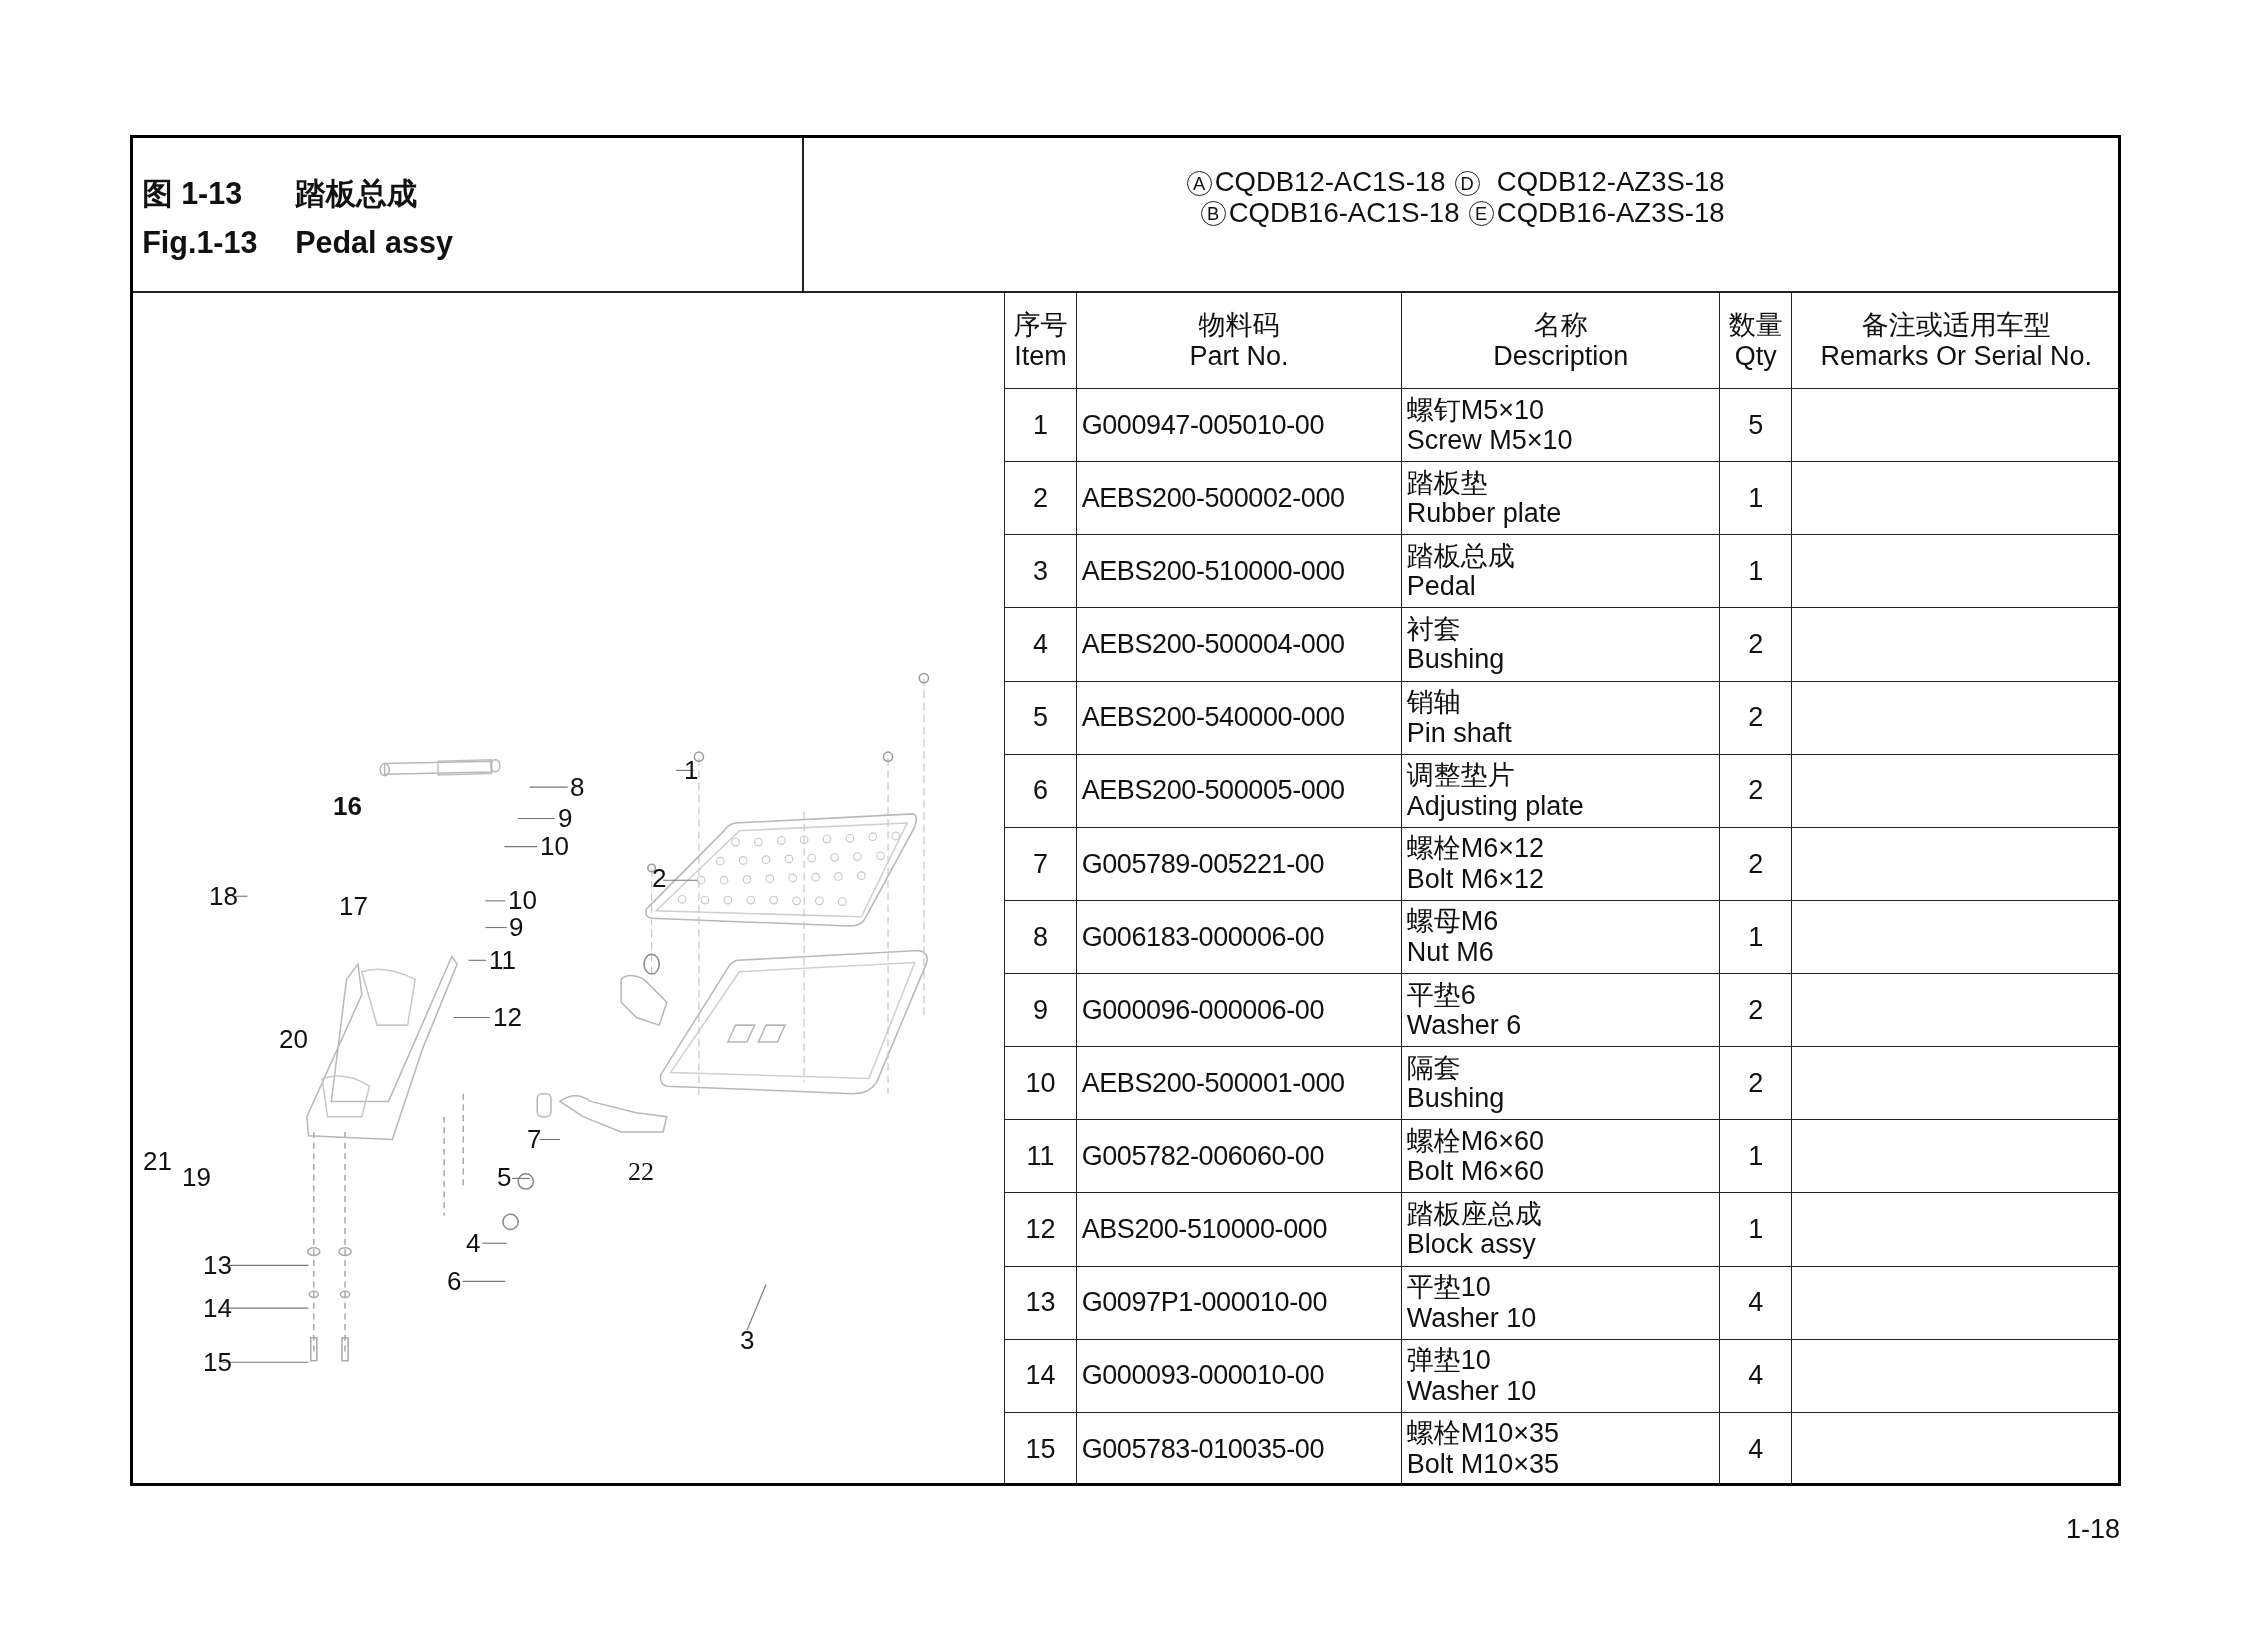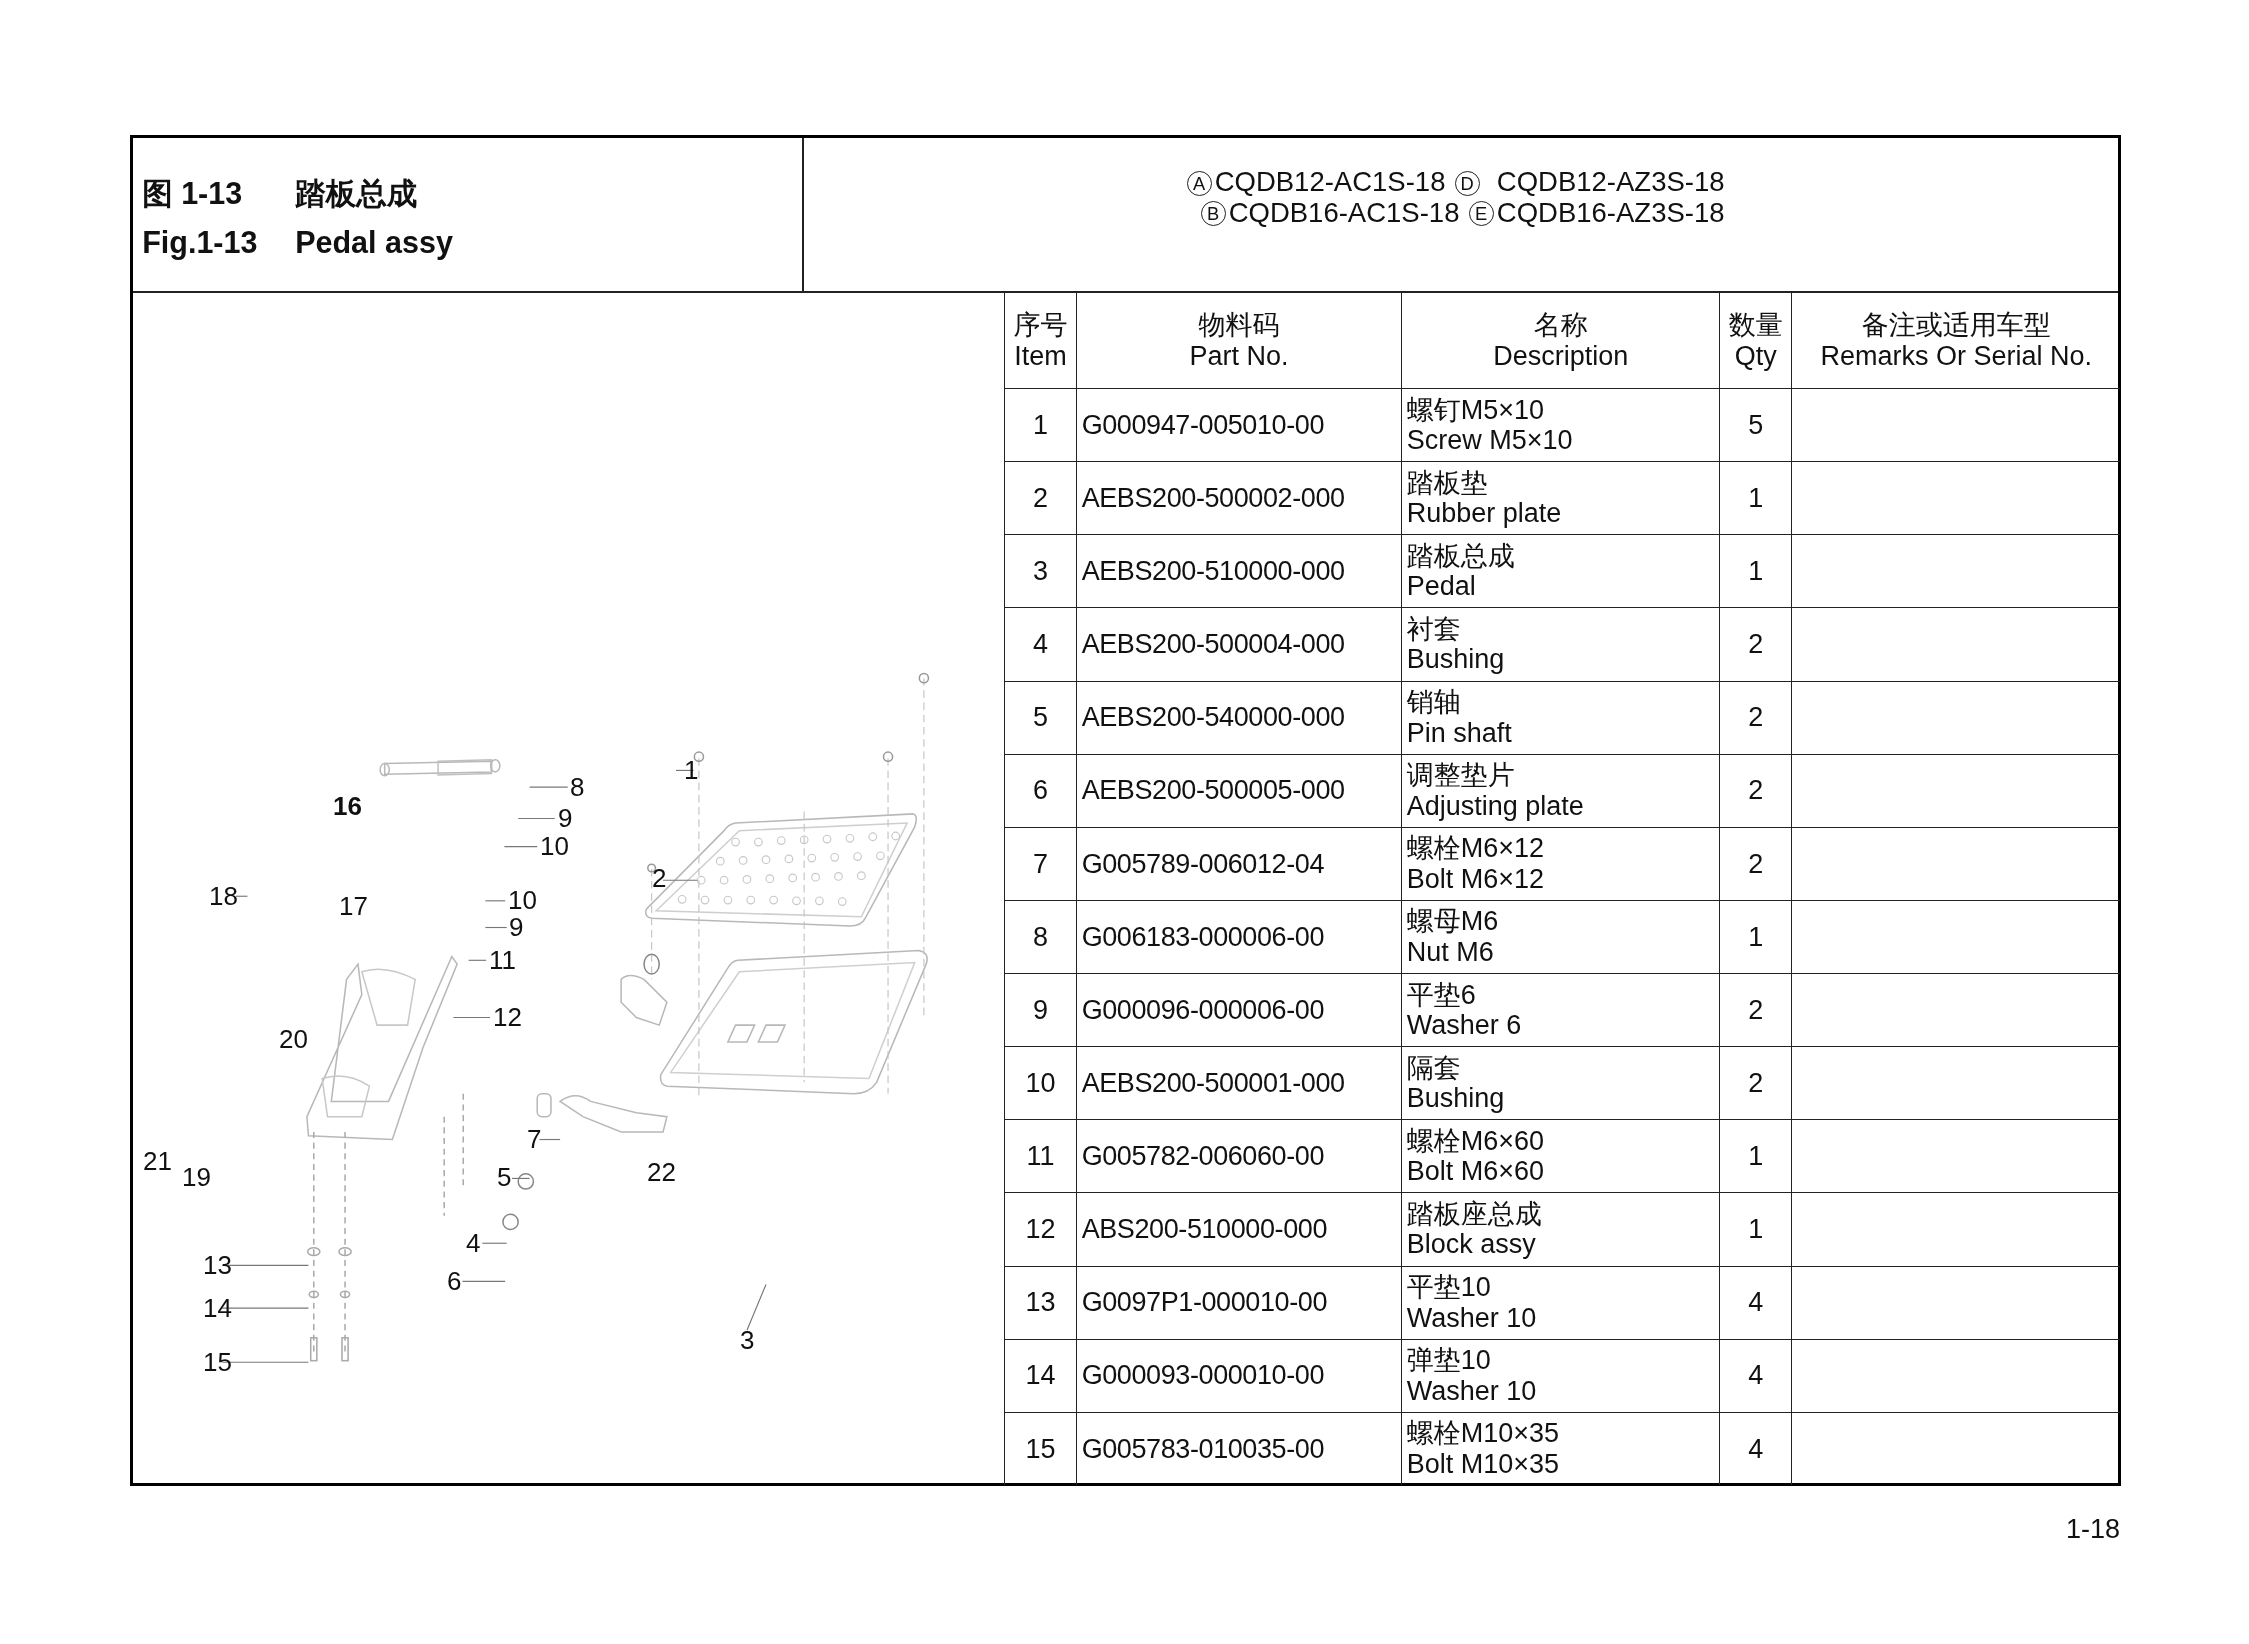--- a/index.html
+++ b/index.html
@@ -194,21 +194,21 @@
       <div class="callout" style="left: 360px; top: 711px;">12</div>
       <div class="callout" style="left: 70px; top: 959px;">13</div>
       <div class="callout" style="left: 70px; top: 1002px;">14</div>
       <div class="callout" style="left: 70px; top: 1056px;">15</div>
       <div class="callout" style="left: 200px; top: 500px; font-weight: bold;">16</div>
       <div class="callout" style="left: 206px; top: 600px;">17</div>
       <div class="callout" style="left: 76px; top: 590px;">18</div>
       <div class="callout" style="left: 49px; top: 871px;">19</div>
       <div class="callout" style="left: 146px; top: 733px;">20</div>
       <div class="callout" style="left: 10px; top: 855px;">21</div>
-      <div class="callout" style="left: 514px; top: 866px;">22</div>
+      <div class="callout" style="left: 495px; top: 866px; font-family: Liberation Serif, serif;">22</div>
     </div>
 
   <table class="parts">
     <colgroup>
       <col style="width:72px">
         <col style="width:325px">
         <col style="width:318px">
         <col style="width:72px">
         <col style="width:328px">
     </colgroup>
@@ -292,21 +292,21 @@
           <td class="c-part">AEBS200-500005-000</td>
           <td class="c-desc">
             <span class="cn">调整垫片</span>
             <span class="en">Adjusting plate</span>
           </td>
           <td class="c-qty">2</td>
           <td class="c-rem"></td>
         </tr>
         <tr>
           <td class="c-item">7</td>
-          <td class="c-part">G005789-006012-04</td>
+          <td class="c-part">G005789-005221-00</td>
           <td class="c-desc">
             <span class="cn">螺栓M6×12</span>
             <span class="en">Bolt M6×12</span>
           </td>
           <td class="c-qty">2</td>
           <td class="c-rem"></td>
         </tr>
         <tr>
           <td class="c-item">8</td>
           <td class="c-part">G006183-000006-00</td>

